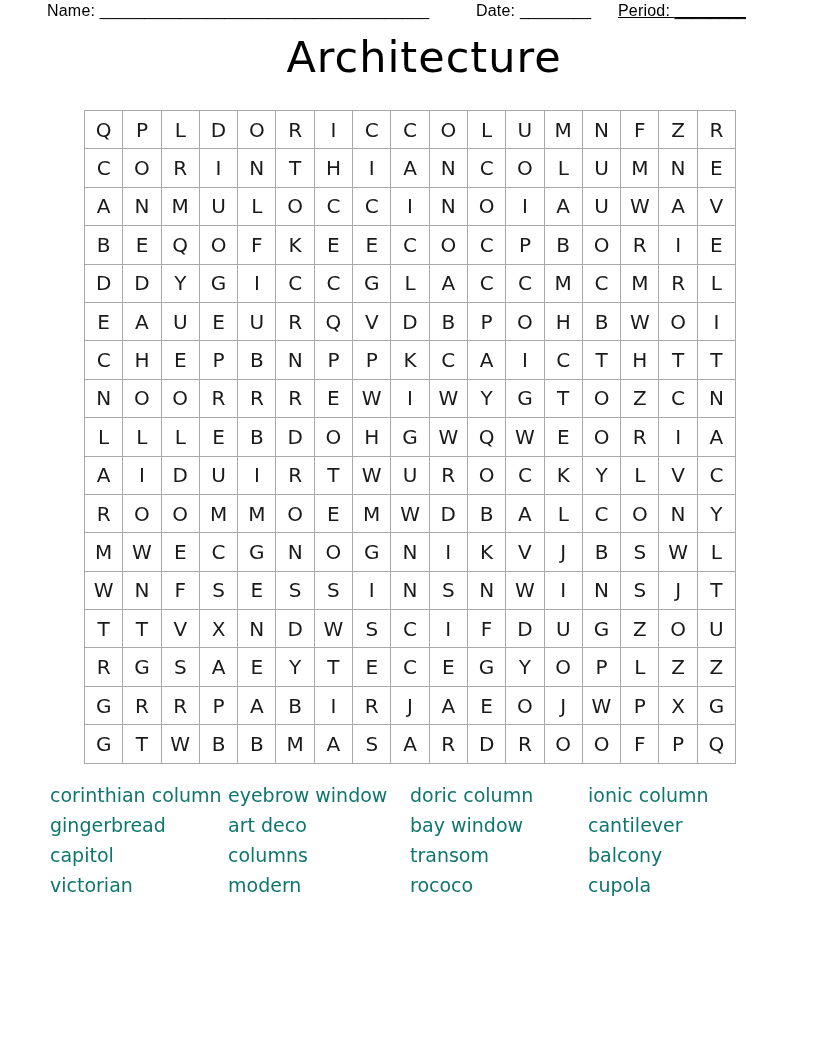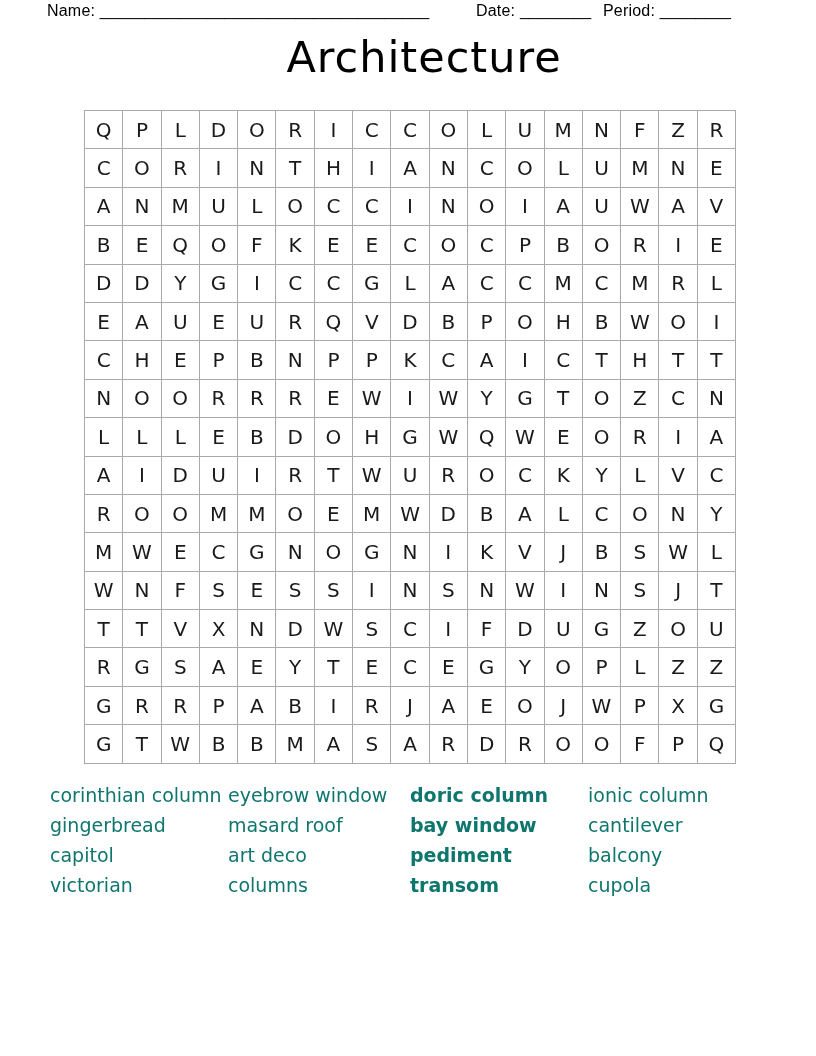--- a/index.html
+++ b/index.html
@@ -19,21 +19,21 @@
     position: absolute;
     top: 2px;
     font-size: 16px;
     white-space: nowrap;
     letter-spacing: 0.2px;
   }
   .header-field .label { font-weight: 400; }
   .header-field .blank { letter-spacing: 0; }
   #name-field   { left: 47px; }
   #date-field   { left: 476px; }
-  #period-field { left: 603px; }
+  #period-field { left: 618px; text-decoration: underline; }
 
   
   .title {
     position: absolute;
     top: 32px;
     left: 0;
     width: 100%;
     text-align: center;
     font-family: "DejaVu Sans", sans-serif;
     font-weight: 400;
@@ -68,21 +68,21 @@
     top: 780px;
     left: 0;
     width: 100%;
   }
   .word-col {
     position: absolute;
     top: 0;
   }
   #word-col-0 { left: 50px; }
   #word-col-1 { left: 228px; }
-  #word-col-2 { left: 410px; font-weight: bold; }
+  #word-col-2 { left: 410px; }
   #word-col-3 { left: 588px; }
   .word {
     font-family: "DejaVu Sans", sans-serif;
     font-size: 19px;
     line-height: 30px;
     color: #0f766e;
     white-space: nowrap;
   }
 </style>
 </head>
@@ -402,29 +402,27 @@
   <div class="word-list">
     <div class="word-col" id="word-col-0">
         <div class="word">corinthian column</div>
         <div class="word">gingerbread</div>
         <div class="word">capitol</div>
         <div class="word">victorian</div>
         <div class="word">arch</div>
       </div>
     <div class="word-col" id="word-col-1">
         <div class="word">eyebrow window</div>
-        <div class="word">masard roof</div>
         <div class="word">art deco</div>
         <div class="word">columns</div>
         <div class="word">modern</div>
       </div>
     <div class="word-col" id="word-col-2">
         <div class="word">doric column</div>
         <div class="word">bay window</div>
-        <div class="word">pediment</div>
         <div class="word">transom</div>
         <div class="word">rococo</div>
       </div>
     <div class="word-col" id="word-col-3">
         <div class="word">ionic column</div>
         <div class="word">cantilever</div>
         <div class="word">balcony</div>
         <div class="word">cupola</div>
         <div class="word">gable</div>
       </div>

